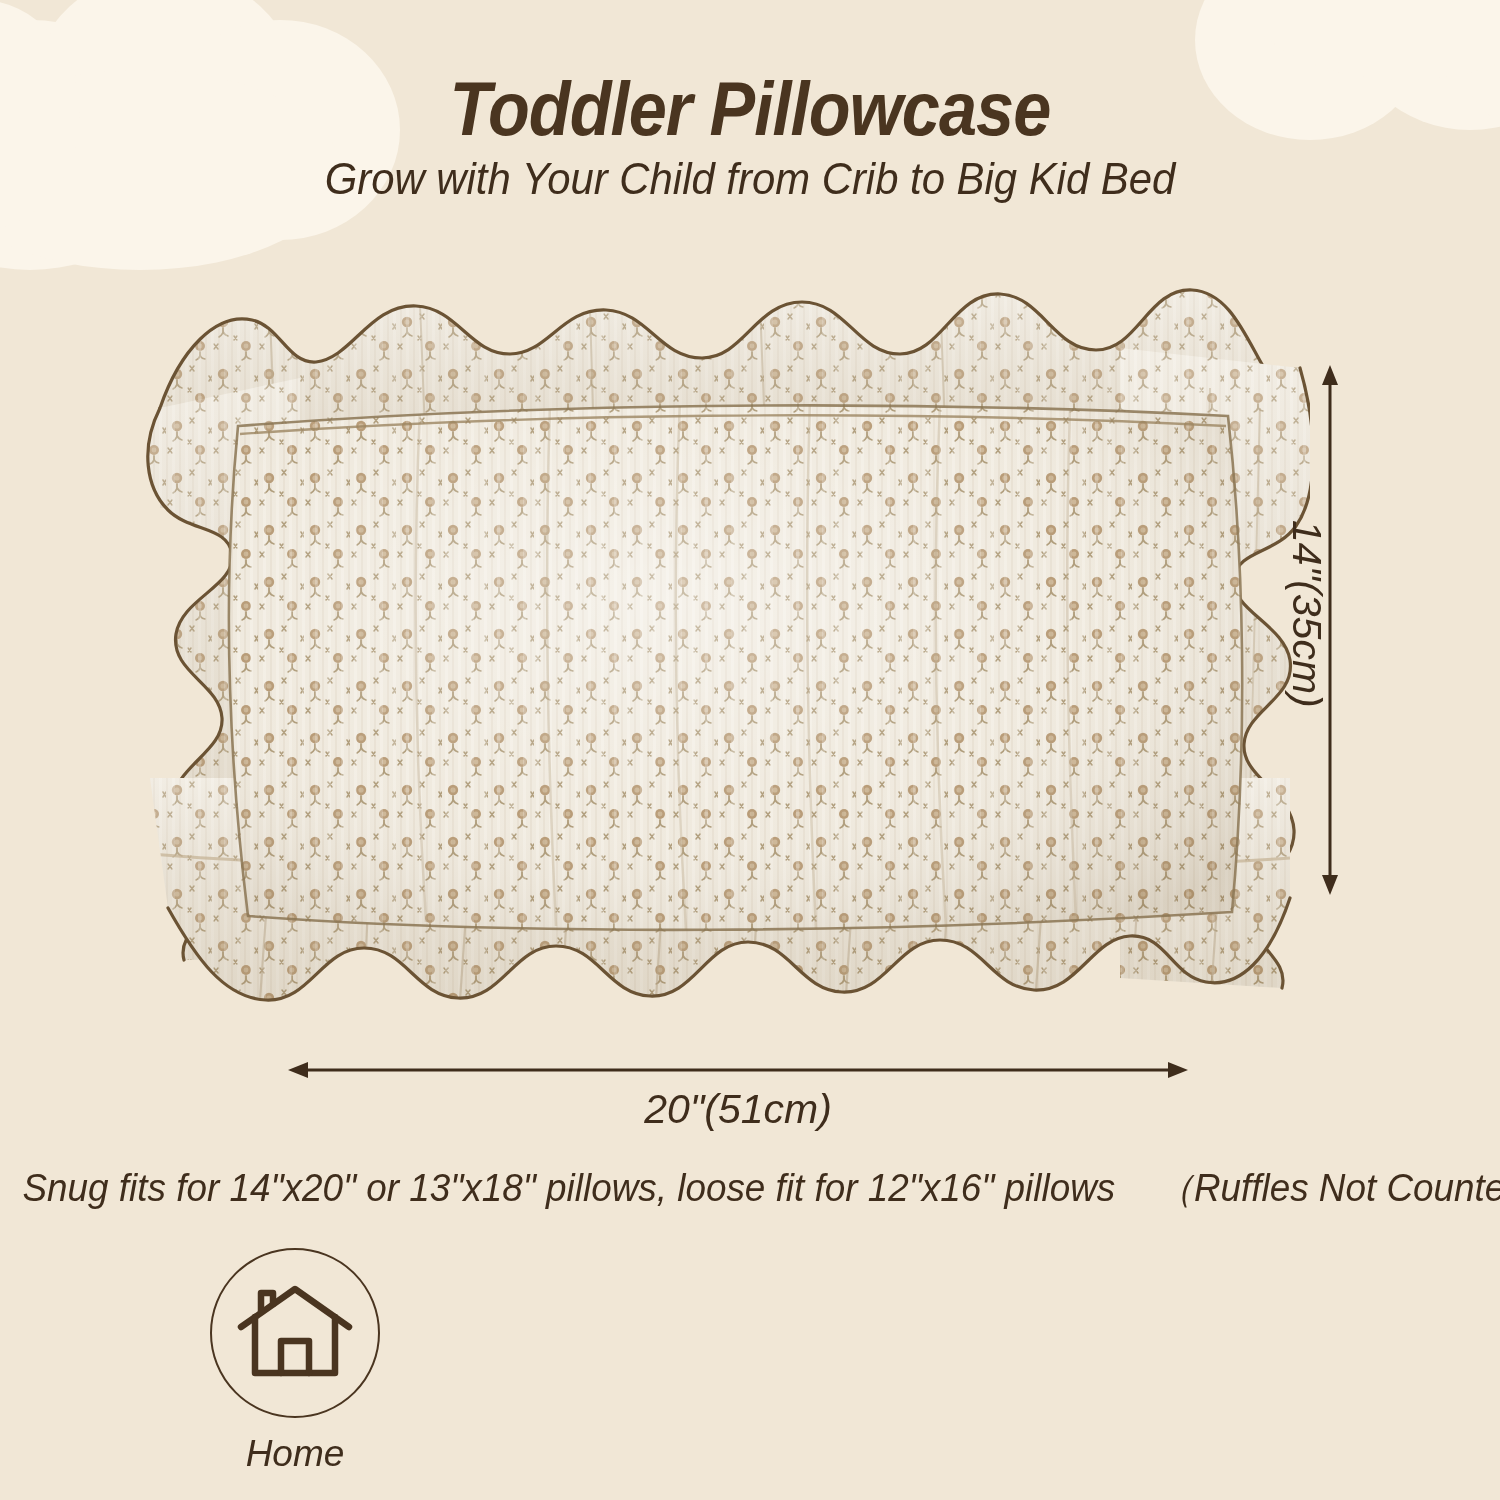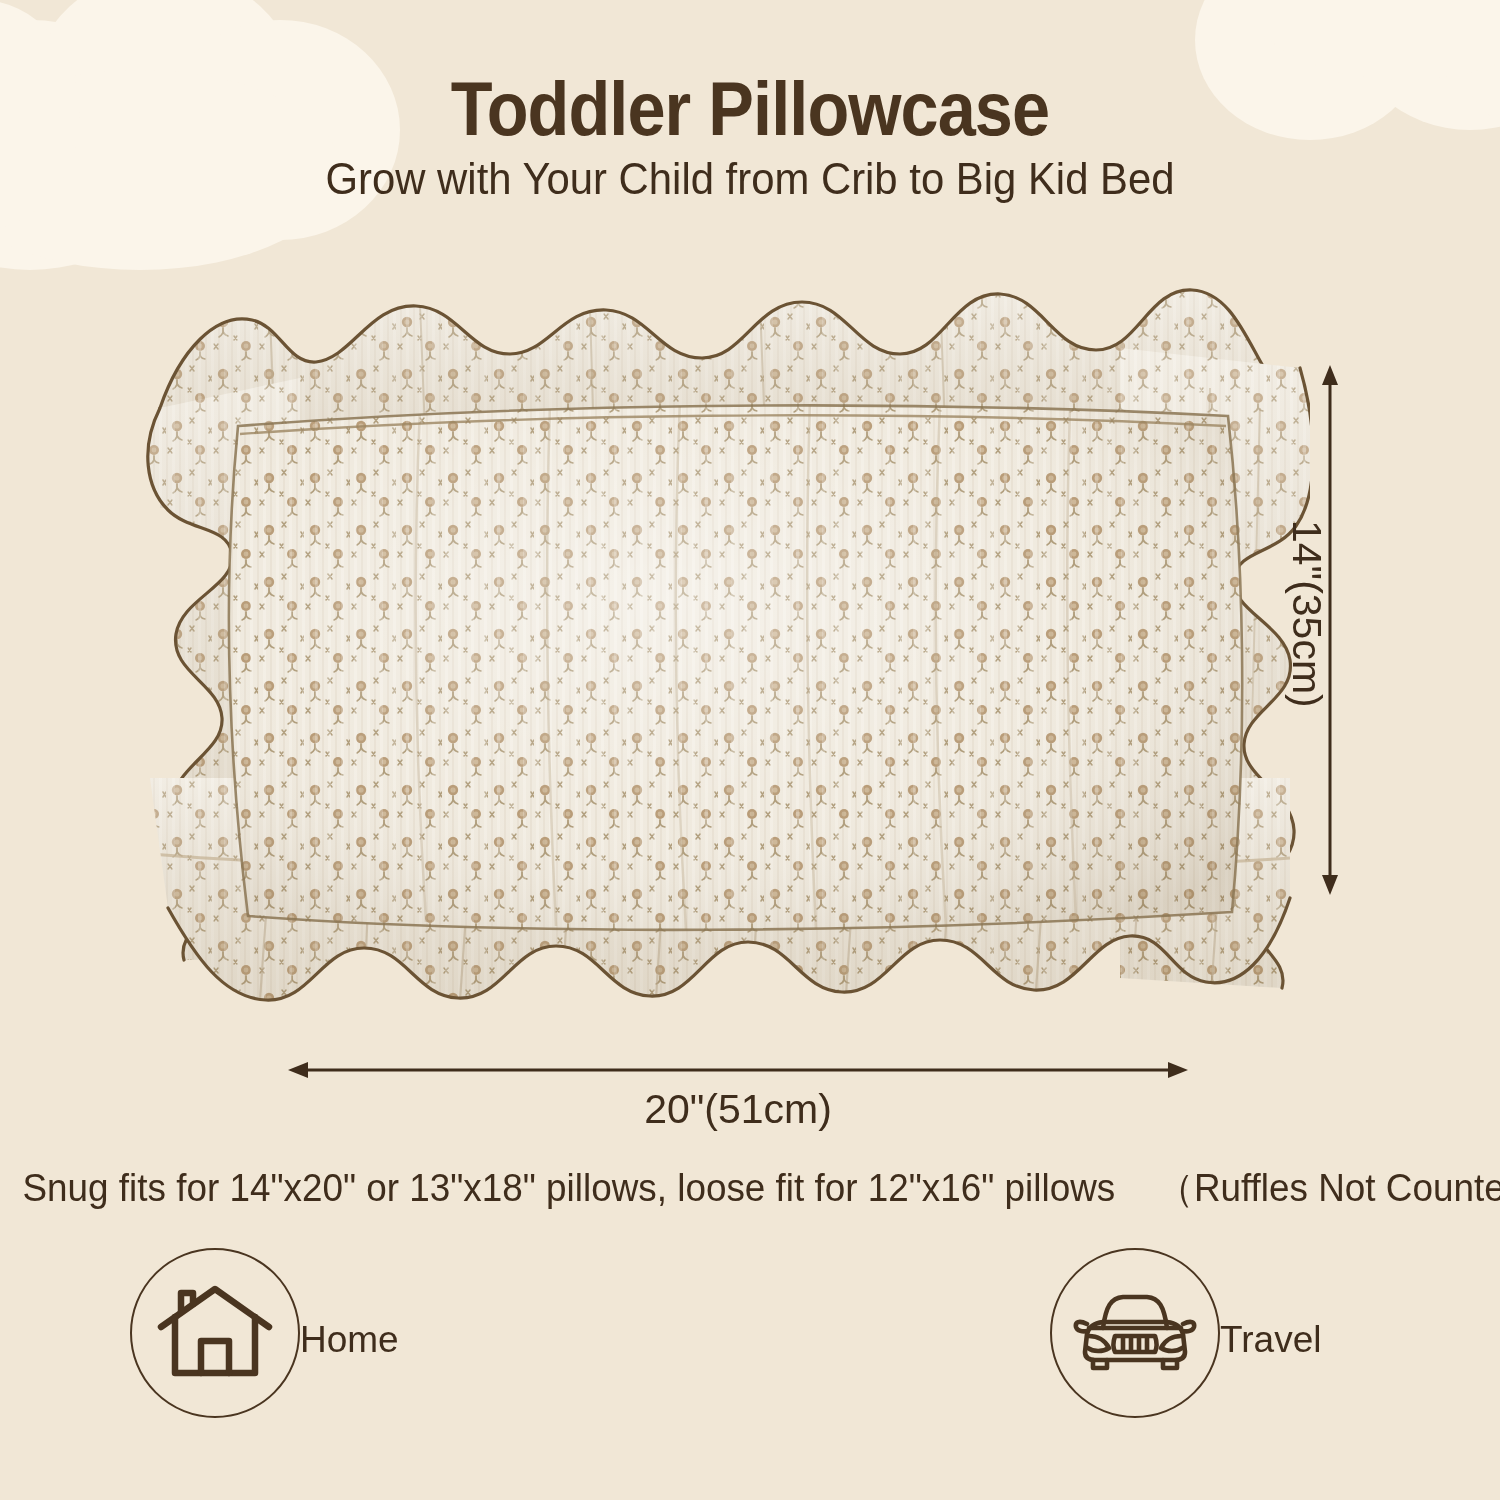--- a/index.html
+++ b/index.html
@@ -2,21 +2,21 @@
 <html><head>
 <meta charset="utf-8">
 <style>
   html,body{margin:0;padding:0;}
   body{
     width:1500px;height:1500px;overflow:hidden;
     background:#f1e7d6;
     font-family:"Liberation Sans","DejaVu Sans",sans-serif;
     position:relative;
   }
-  .stage{position:absolute;inset:0;width:1500px;height:1500px;overflow:hidden;}
+  .stage{position:absolute;inset:0;width:1500px;height:1500px;overflow:hidden;font-style:italic;}
 
   
   .cloud{position:absolute;pointer-events:none;}
   .cloud span{position:absolute;background:#fbf5ea;border-radius:50%;}
 
   #cloud-tl{left:-120px;top:-40px;width:520px;height:330px;}
   #cloud-tl .c1{left:0px;  top:60px;  width:300px;height:250px;}
   #cloud-tl .c2{left:150px;top:10px;  width:270px;height:250px;}
   #cloud-tl .c3{left:280px;top:60px;  width:240px;height:220px;}
   #cloud-tl .c4{left:60px; top:110px; width:400px;height:200px;}
@@ -67,21 +67,21 @@
     font-size:38px;line-height:46px;color:#3f2d1c;white-space:nowrap;
     transform:scaleX(.97);transform-origin:50% 50%;
   }
   .fit-note .gap{display:inline-block;width:22px;}
 
   
   .usecases{
     position:absolute;left:130px;top:1248px;width:1250px;height:245px;
     display:flex;justify-content:space-between;align-items:flex-start;
   }
-  .usecase{width:330px;display:flex;flex-direction:row;align-items:center;}
+  .usecase{width:330px;display:flex;flex-direction:column;align-items:center;}
   .usecase .ring{
     width:170px;height:170px;border:2.5px solid #4a3520;border-radius:50%;
     display:flex;align-items:center;justify-content:center;box-sizing:border-box;
   }
   .usecase .label{
     margin-top:14px;font-size:37px;line-height:44px;color:#3f2d1c;
   }
 </style>
 </head>
 <body>
@@ -328,44 +328,16 @@
             <path d="M4 44 L58 6 L112 44"></path>
             <path d="M18 34 L18 90 L98 90 L98 34"></path>
             <path d="M24 29 L24 10 L36 10 L36 21"></path>
             <path d="M44 90 L44 58 L72 58 L72 90"></path>
           </g>
         </svg>
       </div>
       <div class="label">Home</div>
     </div>
 
-    <div class="usecase">
-      <div class="ring">
-        <svg width="124" height="86" viewBox="0 0 124 86" xmlns="http://www.w3.org/2000/svg">
-          <g fill="none" stroke="#4a3520" stroke-width="4.6" stroke-linecap="round" stroke-linejoin="round">
-
-            <path d="M30 38 C 33 16, 38 8, 50 7 L 74 7 C 86 8, 91 16, 94 38"></path>
-
-            <path d="M14 44 C 16 36, 22 33, 30 32 L 94 32 C 102 33, 108 36, 110 44
-                     L 112 62 C 112 68, 108 70, 102 70 L 22 70 C 16 70, 12 68, 12 62 Z"></path>
-
-            <path d="M16 38 L 108 38"></path>
-
-            <path d="M14 34 C 6 30, 2 32, 3 37 C 4 41, 10 42, 14 41"></path>
-            <path d="M110 34 C 118 30, 122 32, 121 37 C 120 41, 114 42, 110 41"></path>
-
-            <path d="M16 46 C 24 46, 32 50, 36 58 C 30 62, 20 62, 15 58"></path>
-            <path d="M108 46 C 100 46, 92 50, 88 58 C 94 62, 104 62, 109 58"></path>
-
-            <path d="M42 46 L 82 46 C 84 52, 84 58, 82 62 L 42 62 C 40 58, 40 52, 42 46 Z"></path>
-            <path d="M50 47 L 50 61 M58 47 L 58 61 M66 47 L 66 61 M74 47 L 74 61"></path>
-
-            <path d="M20 70 L 20 78 L 34 78 L 34 70"></path>
-            <path d="M90 70 L 90 78 L 104 78 L 104 70"></path>
-          </g>
-        </svg>
-      </div>
-      <div class="label">Travel</div>
-    </div>
 
 
   </div>
 </div>
 
 </body></html>

